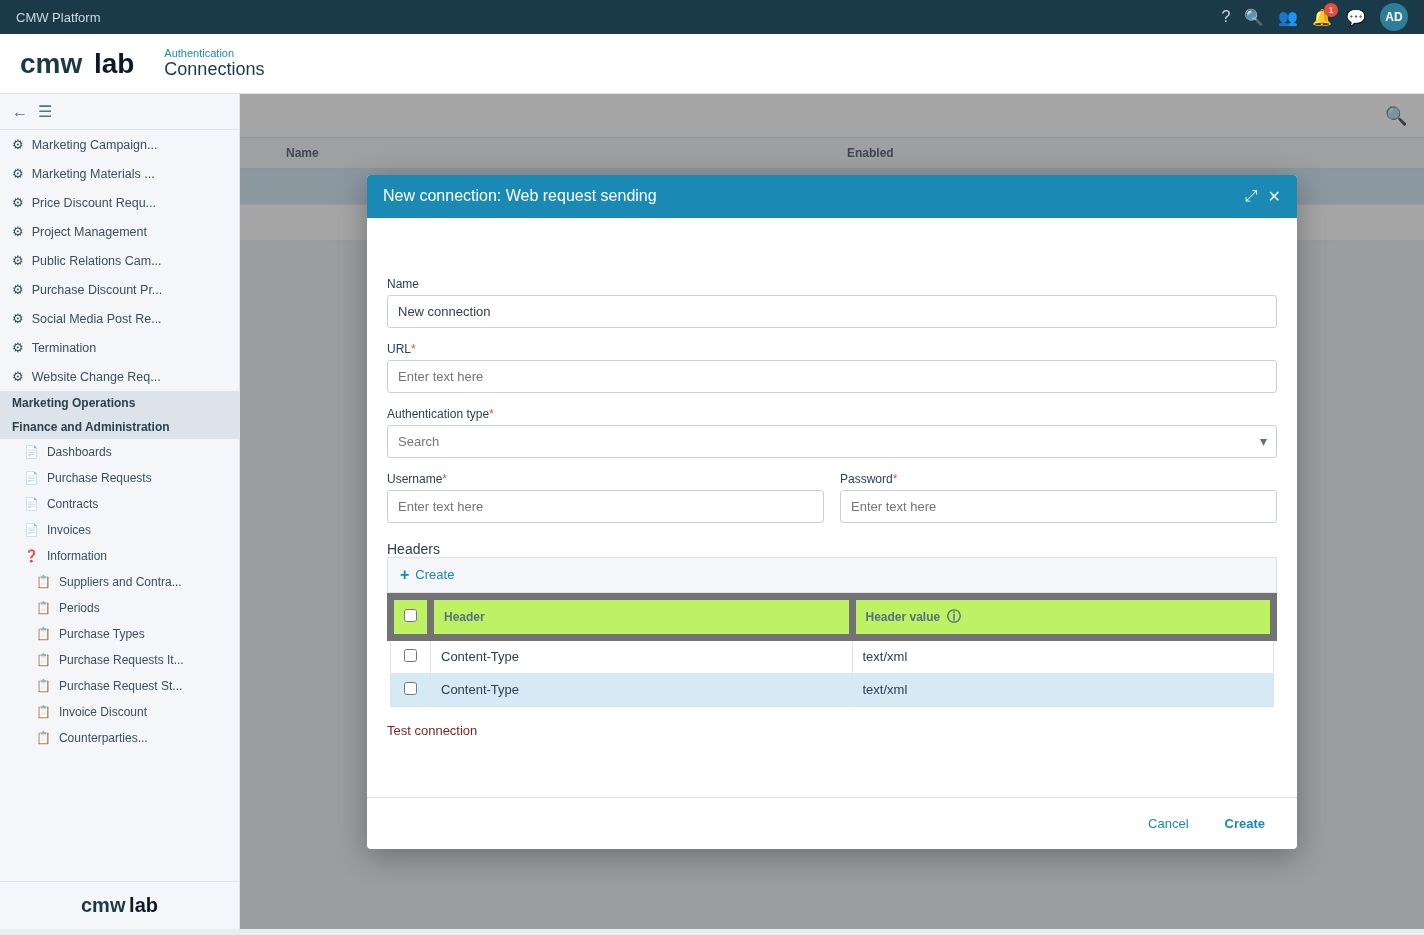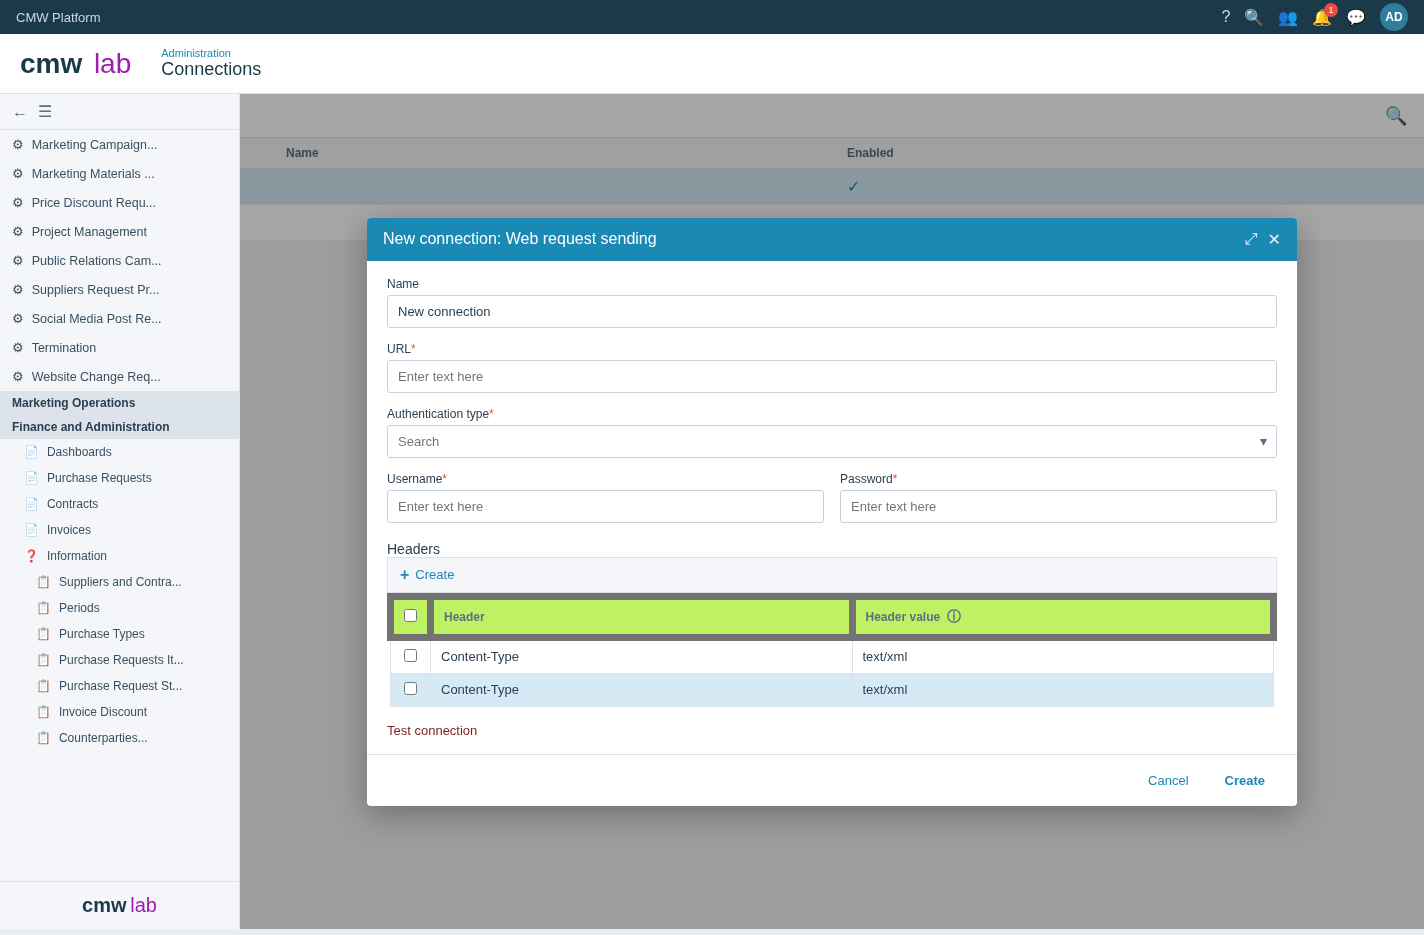--- a/index.html
+++ b/index.html
@@ -40,21 +40,21 @@
     .header {
       background: #fff;
       height: 60px;
       display: flex;
       align-items: center;
       padding: 0 20px;
       border-bottom: 1px solid #dde3ea;
     }
     .logo { display: flex; align-items: center; gap: 4px; }
     .logo-cmw { font-size: 28px; font-weight: 700; color: #1a3a4a; }
-    .logo-lab { font-size: 28px; font-weight: 400; color: #a21caf; text-align: center; }
+    .logo-lab { font-size: 28px; font-weight: 700; color: #0f172a; text-align: center; }
     .header-nav { margin-left: 30px; }
     .header-nav .breadcrumb-top { font-size: 11px; color: #1a8ab5; }
     .header-nav .breadcrumb-main { font-size: 18px; color: #1a3a4a; font-weight: 400; }
 
     
     .main-layout {
       display: flex;
       height: calc(935px - 100px);
     }
 
@@ -163,20 +163,21 @@
 
     
     .modal {
       background: #fff;
       border-radius: 4px;
       width: 930px;
       max-height: 680px;
       display: flex;
       flex-direction: column;
       box-shadow: 0 8px 32px rgba(0,0,0,0.3);
+      gap: 43px;
     }
     .modal-header {
       background: #1a8ab5;
       color: #fff;
       padding: 12px 16px;
       display: flex;
       align-items: center;
       justify-content: space-between;
       border-radius: 4px 4px 0 0;
     }
@@ -317,21 +318,21 @@
     <span class="top-bar-icon">💬</span>
     <div class="avatar">AD</div>
   </div>
 </div>
 
 <div class="header">
   <div class="logo">
     <span class="logo-cmw">cmw</span>&nbsp;<span class="logo-lab">lab</span>
   </div>
   <div class="header-nav">
-    <div class="breadcrumb-top">Administration</div>
+    <div class="breadcrumb-top">Authentication</div>
     <div class="breadcrumb-main">Connections</div>
   </div>
 </div>
 
 <div class="main-layout">
 
   <div class="sidebar">
     <div class="sidebar-top">
       <span class="sidebar-top-icon">←</span>
       <span class="sidebar-top-icon">☰</span>
@@ -352,21 +353,21 @@
       <div class="sidebar-item">
         <span class="item-icon">⚙</span>
         <span>Project Management</span>
       </div>
       <div class="sidebar-item">
         <span class="item-icon">⚙</span>
         <span>Public Relations Cam...</span>
       </div>
       <div class="sidebar-item">
         <span class="item-icon">⚙</span>
-        <span>Suppliers Request Pr...</span>
+        <span>Purchase Discount Pr...</span>
       </div>
       <div class="sidebar-item">
         <span class="item-icon">⚙</span>
         <span>Social Media Post Re...</span>
       </div>
       <div class="sidebar-item">
         <span class="item-icon">⚙</span>
         <span>Termination</span>
       </div>
       <div class="sidebar-item">

